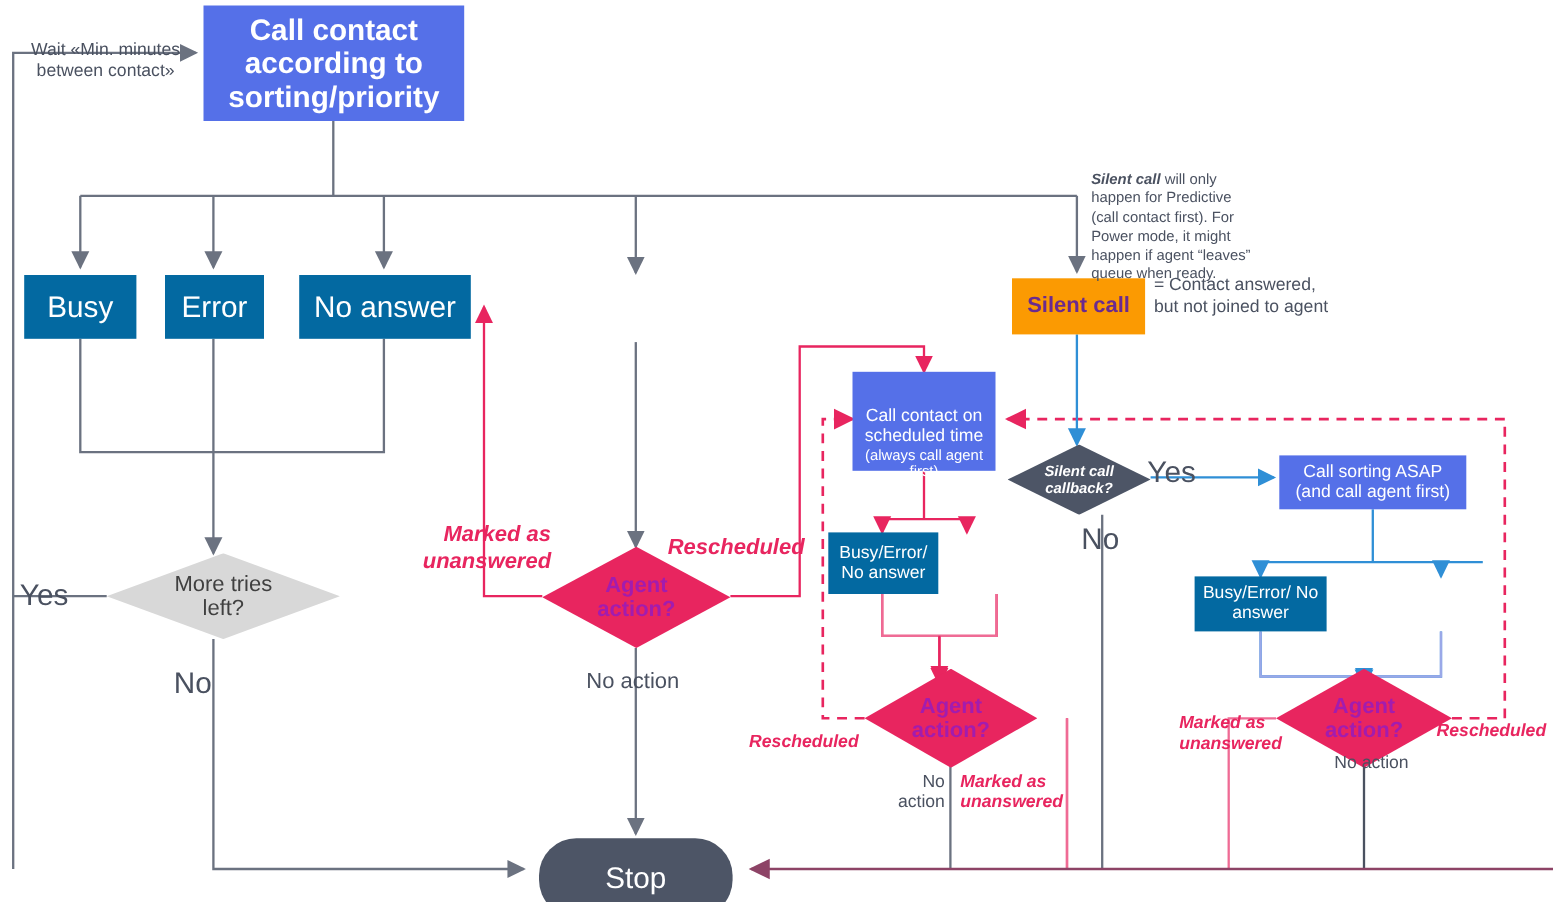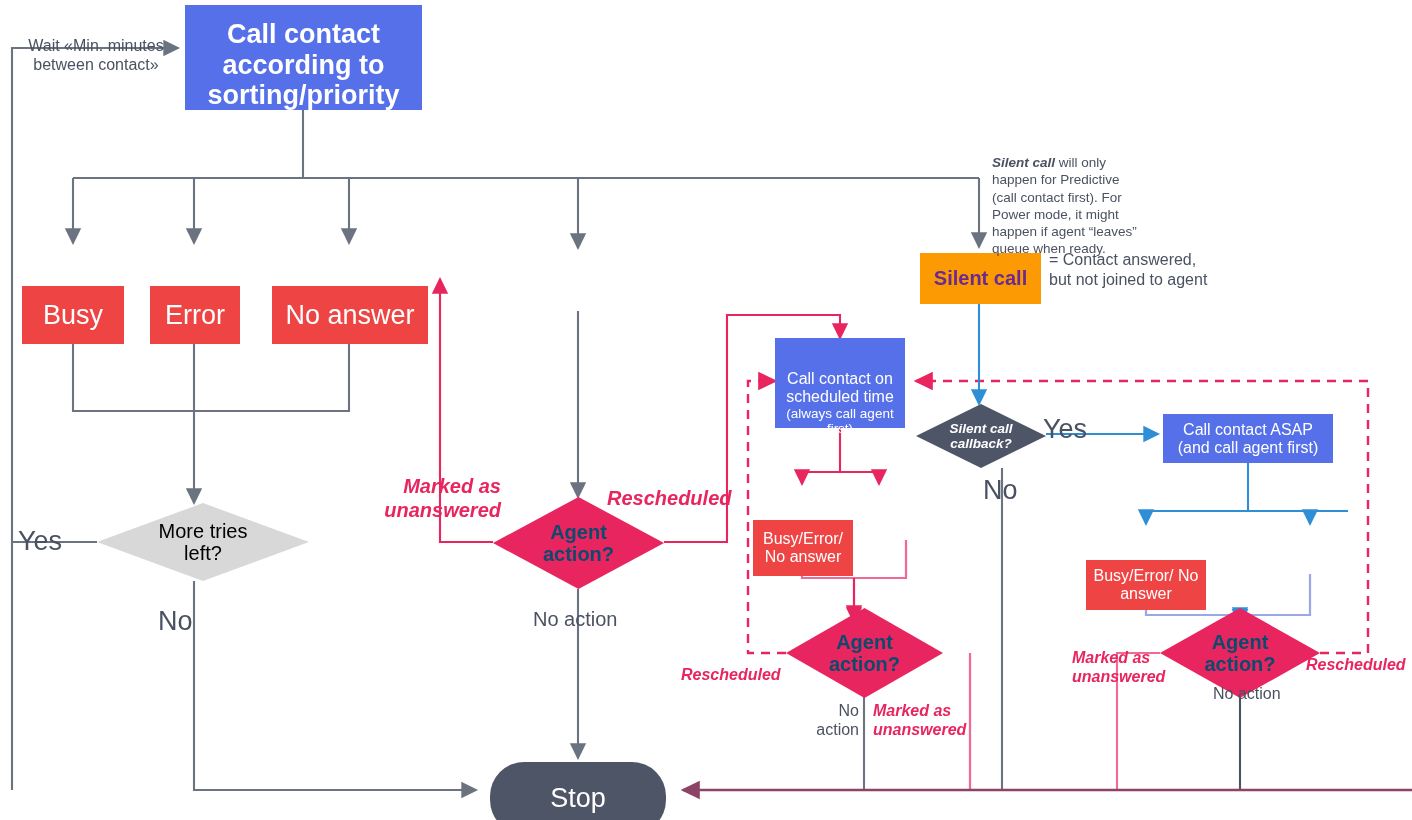--- a/index.html
+++ b/index.html
@@ -3,25 +3,25 @@
 <meta charset="utf-8">
 <style>
   html,body{margin:0;padding:0;background:#ffffff;}
   body{width:1412px;height:820px;font-family:"Liberation Sans",sans-serif;overflow:hidden;}
   #stage{position:relative;width:1412px;height:820px;}
   svg.edges{position:absolute;left:0;top:0;width:1412px;height:820px;}
 
   .node{position:absolute;box-sizing:border-box;display:flex;flex-direction:column;
         align-items:center;justify-content:center;text-align:center;color:#ffffff;line-height:1.12;}
   .blue{background:#5570e8;}
-  .purple{background:#ef4444;margin-top:36px;}
+  .purple{background:#0369a1;}
   .green{background:#67c31;}
   .orange{background:#fb9a02;color:#6a2a8f;font-weight:bold;}
   .pinkdia, .graydia{position:absolute;display:flex;align-items:center;justify-content:center;
-        text-align:center;color:#0c4a6e;line-height:1.12;}
+        text-align:center;color:#a21caf;line-height:1.12;}
   .dia-shape{position:absolute;left:0;top:0;width:100%;height:100%;}
   .dia-label{position:relative;z-index:2;}
   .stop{position:absolute;background:#4d5566;border-radius:34px;display:flex;align-items:center;
         justify-content:center;color:#fff;}
 
   .lbl{position:absolute;color:#4a5160;line-height:1.2;}
   .lbl.pink{color:#e8255f;font-style:italic;font-weight:bold;}
   .lbl.ital{}
   .note{position:absolute;color:#4a5160;line-height:1.28;}
   .note b{font-style:italic;}
@@ -132,21 +132,21 @@
     </g>
     <g stroke="#4a5160" stroke-width="2.1" fill="none">
       <path d="M1240,686 L1240,790"></path>
     </g>
 
     <g stroke="#8d4366" stroke-width="2.4" fill="none">
       <path d="M1412,790 L683,790" marker-end="url(#am)"></path>
     </g>
   </svg>
 
-  <div class="node blue big" style="left:185px;top:5px;width:237px;height:105px;font-weight:bold;justify-content:flex-end;">
+  <div class="node blue big" style="left:185px;top:5px;width:237px;height:105px;font-weight:bold;">
     <span>Call contact according to sorting/priority</span>
   </div>
 
   <div class="node purple big" style="left:22px;top:250px;width:102px;height:58px;">
     <span>Busy</span>
   </div>
 
   <div class="node purple big" style="left:150px;top:250px;width:90px;height:58px;">
     <span>Error</span>
   </div>
@@ -157,21 +157,21 @@
 
   <div class="node green" style="left:499px;top:255px;width:159px;height:56px;">
     <span class="big">Answered</span>
     <span class="sml">(and joined to agent)</span>
   </div>
 
   <div class="node orange med" style="left:920px;top:253px;width:121px;height:51px;">
     <span>Silent call</span>
   </div>
 
-  <div class="graydia med" style="left:97px;top:503px;width:212px;height:78px;color:#000000;">
+  <div class="graydia med" style="left:97px;top:503px;width:212px;height:78px;color:#404040;">
     <svg class="dia-shape" viewBox="0 0 212 78" preserveAspectRatio="none">
         <polygon points="106,0 212,39 106,78 0,39" fill="#d8d8d8"></polygon>
       </svg>
     <span class="dia-label" style="max-width:120px;">More tries left?</span>
   </div>
 
   <div class="pinkdia med" style="left:493px;top:497px;width:171px;height:92px;font-weight:bold;">
     <svg class="dia-shape" viewBox="0 0 171 92" preserveAspectRatio="none">
         <polygon points="85.5,0 171,46 85.5,92 0,46" fill="#e8255f"></polygon>
       </svg>
@@ -192,21 +192,21 @@
   </div>
 
   <div class="graydia xsml" style="left:916px;top:404px;width:130px;height:64px;color:#ffffff;font-style:italic;font-weight:bold;">
     <svg class="dia-shape" viewBox="0 0 130 64" preserveAspectRatio="none">
         <polygon points="65,0 130,32 65,64 0,32" fill="#4d5566"></polygon>
       </svg>
     <span class="dia-label" style="max-width:80px;">Silent call callback?</span>
   </div>
 
   <div class="node blue sml" style="left:1163px;top:414px;width:170px;height:49px;">
-    <span>Call contact ASAP</span>
+    <span>Call sorting ASAP</span>
     <span>(and call agent first)</span>
   </div>
 
   <div class="node purple sml" style="left:1086px;top:524px;width:120px;height:50px;">
     <span>Busy/Error/ No answer</span>
   </div>
 
   <div class="node green med" style="left:1259px;top:531px;width:103px;height:44px;">
     <span>Answered</span>
   </div>

